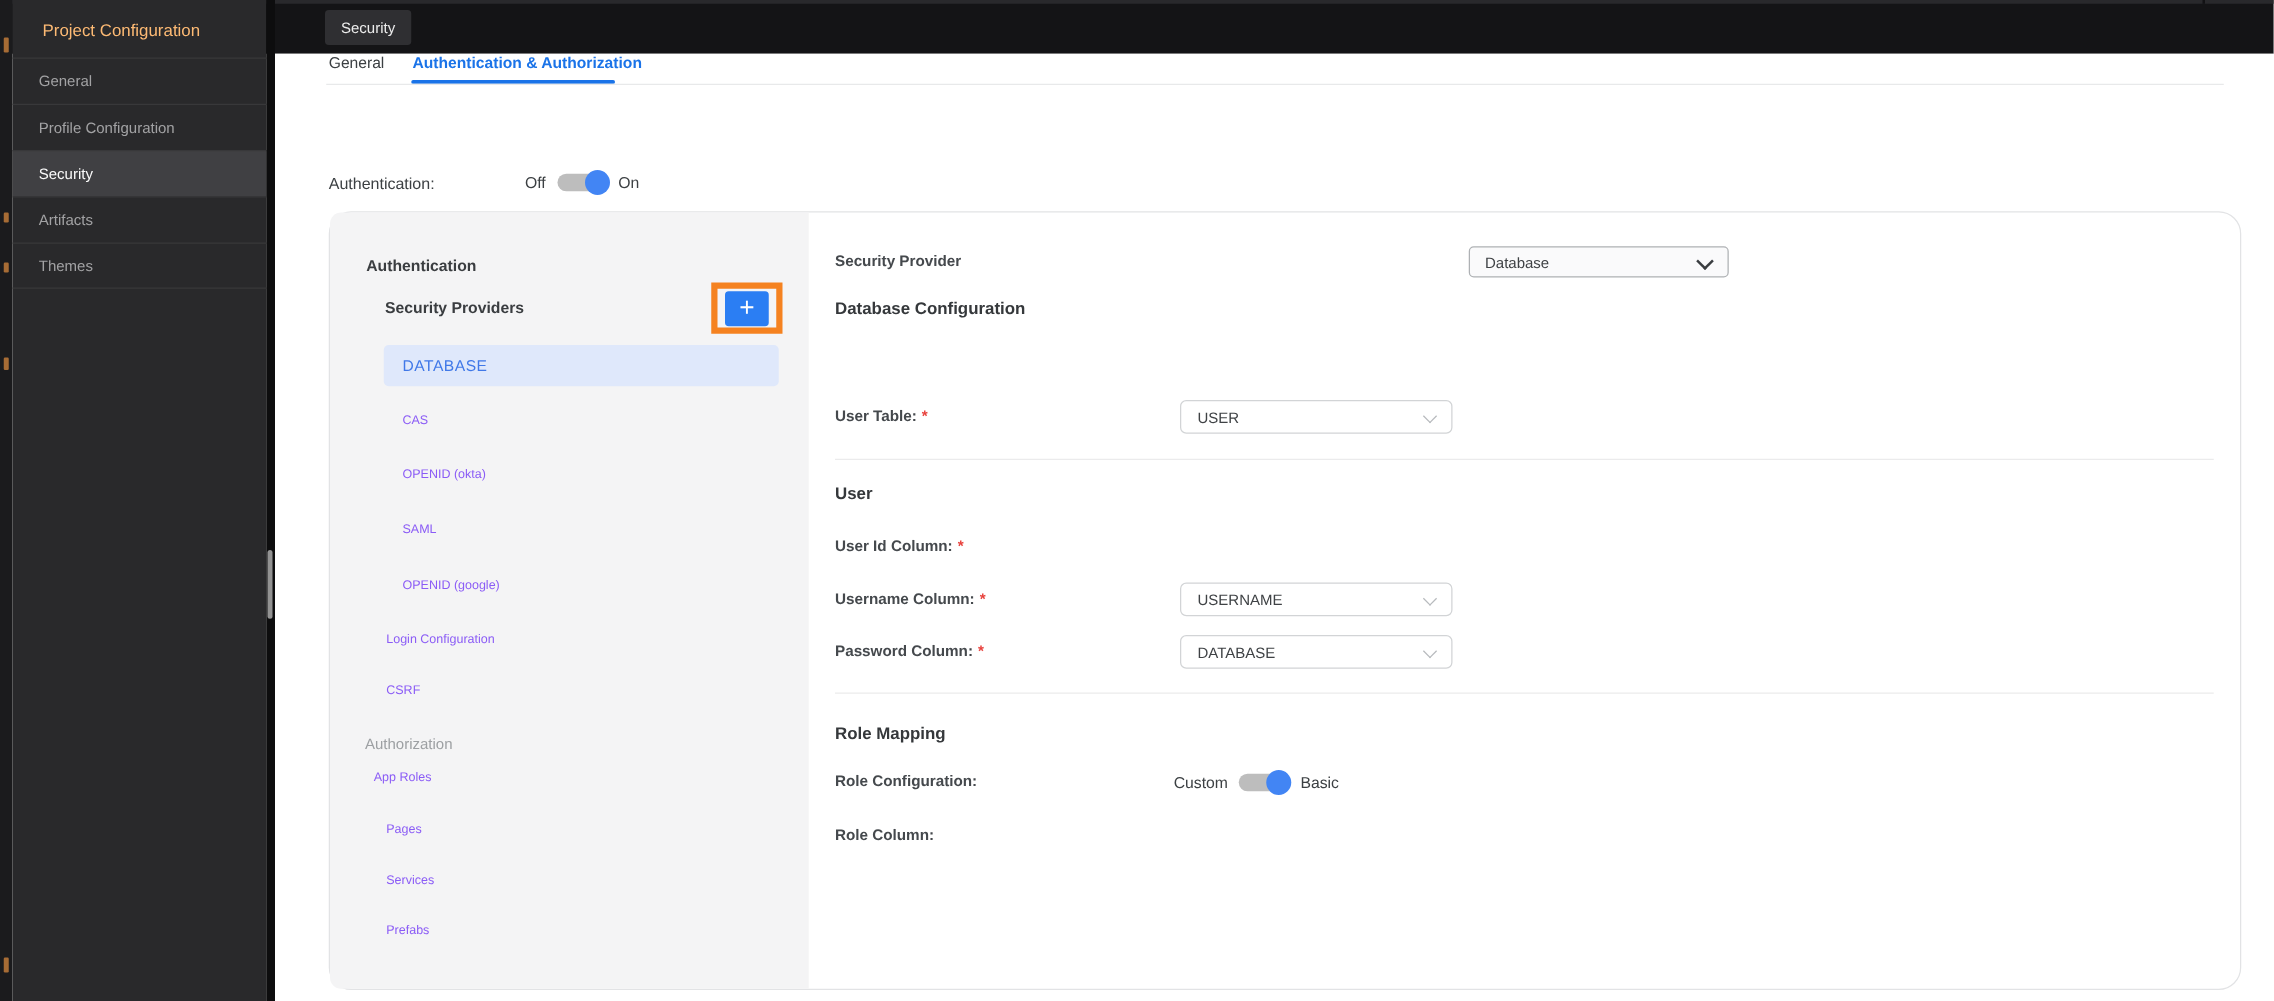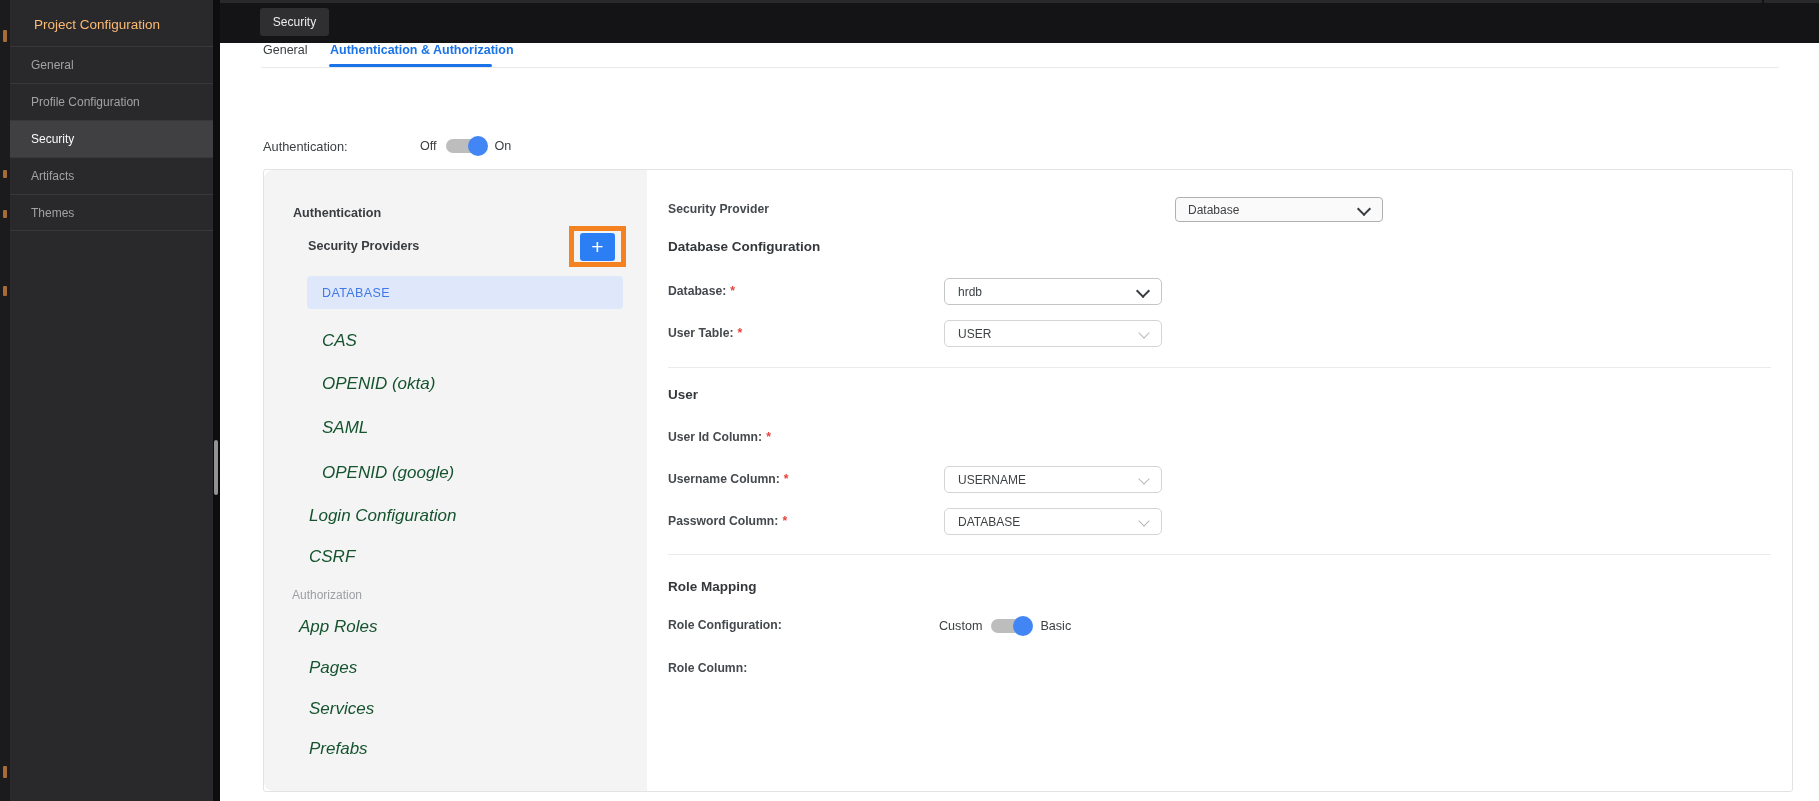--- a/index.html
+++ b/index.html
@@ -39,33 +39,33 @@
   .auth-row{position:absolute;left:263px;top:90px;height:20px;display:flex;align-items:center;margin-top:46px;}
   .auth-row .lbl{width:157px;font-size:12.8px;color:#3c4043;}
   .tg-txt{font-size:12.6px;color:#3c4043;}
 
   .toggle{position:relative;width:40px;height:16px;margin:0 9px;cursor:pointer;}
   .toggle .track{position:absolute;left:0;top:1px;width:40px;height:14px;border-radius:7px;background:#bdbdbd;}
   .toggle .knob{position:absolute;right:-2px;top:-2px;width:20px;height:20px;border-radius:50%;background:#4285f4;}
 
   
   .card{position:absolute;left:263px;top:169px;width:1530px;height:623px;background:#fff;
-        border:1px solid #e2e3e5;border-radius:3px;box-sizing:border-box;}
+        border:1px solid #e2e3e5;border-radius:18px;box-sizing:border-box;}
   .panel{position:absolute;left:0;top:0;width:383px;height:621px;background:#f4f4f5;
          border-radius:9px 0 0 9px;}
   .nav-h1{position:absolute;left:29px;top:36px;font-size:12.6px;font-weight:bold;color:#3a3d40;}
   .nav-h2{position:absolute;left:44px;top:69px;font-size:12.6px;font-weight:bold;color:#3a3d40;}
   .add-frame{position:absolute;left:305px;top:56px;width:57px;height:41px;border:5px solid #f58220;
              box-sizing:border-box;display:flex;align-items:center;justify-content:center;background:transparent;}
   .add-btn{width:35px;height:28px;background:#2b7ef3;border-radius:3px;color:#fff;display:flex;
            align-items:center;justify-content:center;font-size:21px;font-weight:400;cursor:pointer;line-height:1;}
   .prov-active{position:absolute;left:43px;top:106px;width:316px;height:33px;background:#dfe8fb;
                border-radius:4px;display:flex;align-items:center;padding-left:15px;box-sizing:border-box;
                font-size:12.5px;letter-spacing:.4px;color:#4078e8;cursor:pointer;}
-  .nav-item{position:absolute;font-size:17px;color:#14532d;cursor:pointer;white-space:nowrap;font-style:italic;}
+  .nav-item{position:absolute;font-size:10px;color:#8b5cf6;cursor:pointer;white-space:nowrap;}
   .nav-section{position:absolute;font-size:12px;color:#9da0a3;white-space:nowrap;}
 
   
   .f-heading{position:absolute;left:404px;font-size:13.5px;font-weight:bold;color:#35383b;}
   .f-row{position:absolute;left:404px;height:27px;}
   .f-label{font-size:12.2px;font-weight:bold;color:#45494d;line-height:27px;white-space:nowrap;}
   .req{color:#e8423d;margin-left:4px;font-weight:bold;}
   .sel{position:absolute;left:276px;top:0;width:218px;height:27px;background:#fff;border:1px solid #d2d4d6;
        border-radius:5px;box-sizing:border-box;display:flex;align-items:center;padding-left:13px;
        font-size:12px;color:#3f4245;cursor:pointer;}
@@ -171,27 +171,20 @@
     <div class="f-row" style="top:27px;width:1103px;">
       <span class="f-label" style="line-height:25px;">Security Provider</span>
       <div class="sp-sel">
         <span>Database</span>
         <span class="chev dark"></span>
       </div>
     </div>
 
     <div class="f-heading" style="top:69px;">Database Configuration</div>
 
-    <div class="f-row" style="top:108px;width:1103px;">
-      <span class="f-label"><span>Database:</span><span class="req">*</span></span>
-      <div class="sel native">
-        <span>hrdb</span>
-        <span class="chev dark"></span>
-      </div>
-    </div>
 
     <div class="f-row" style="top:150px;width:1103px;">
       <span class="f-label"><span>User Table:</span><span class="req">*</span></span>
       <div class="sel">
         <span>USER</span>
         <span class="chev"></span>
       </div>
     </div>
 
     <div class="f-divider" style="top:197px;"></div>

